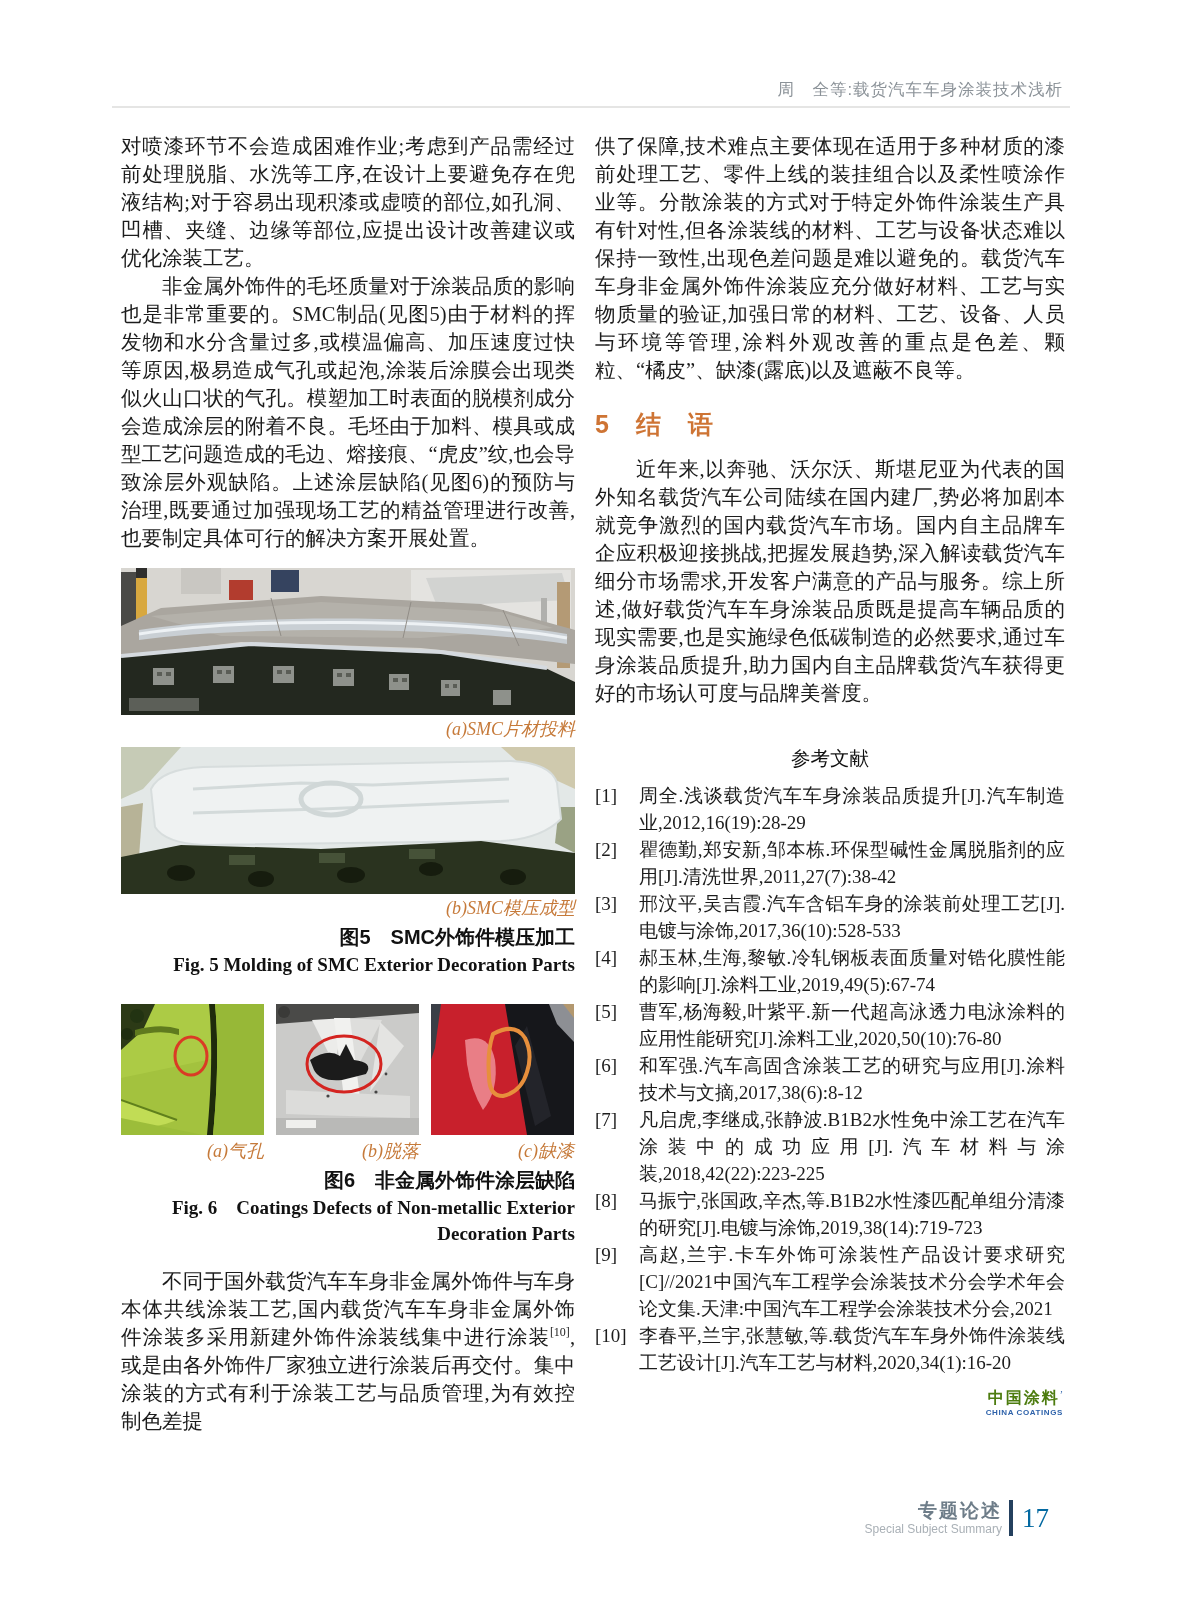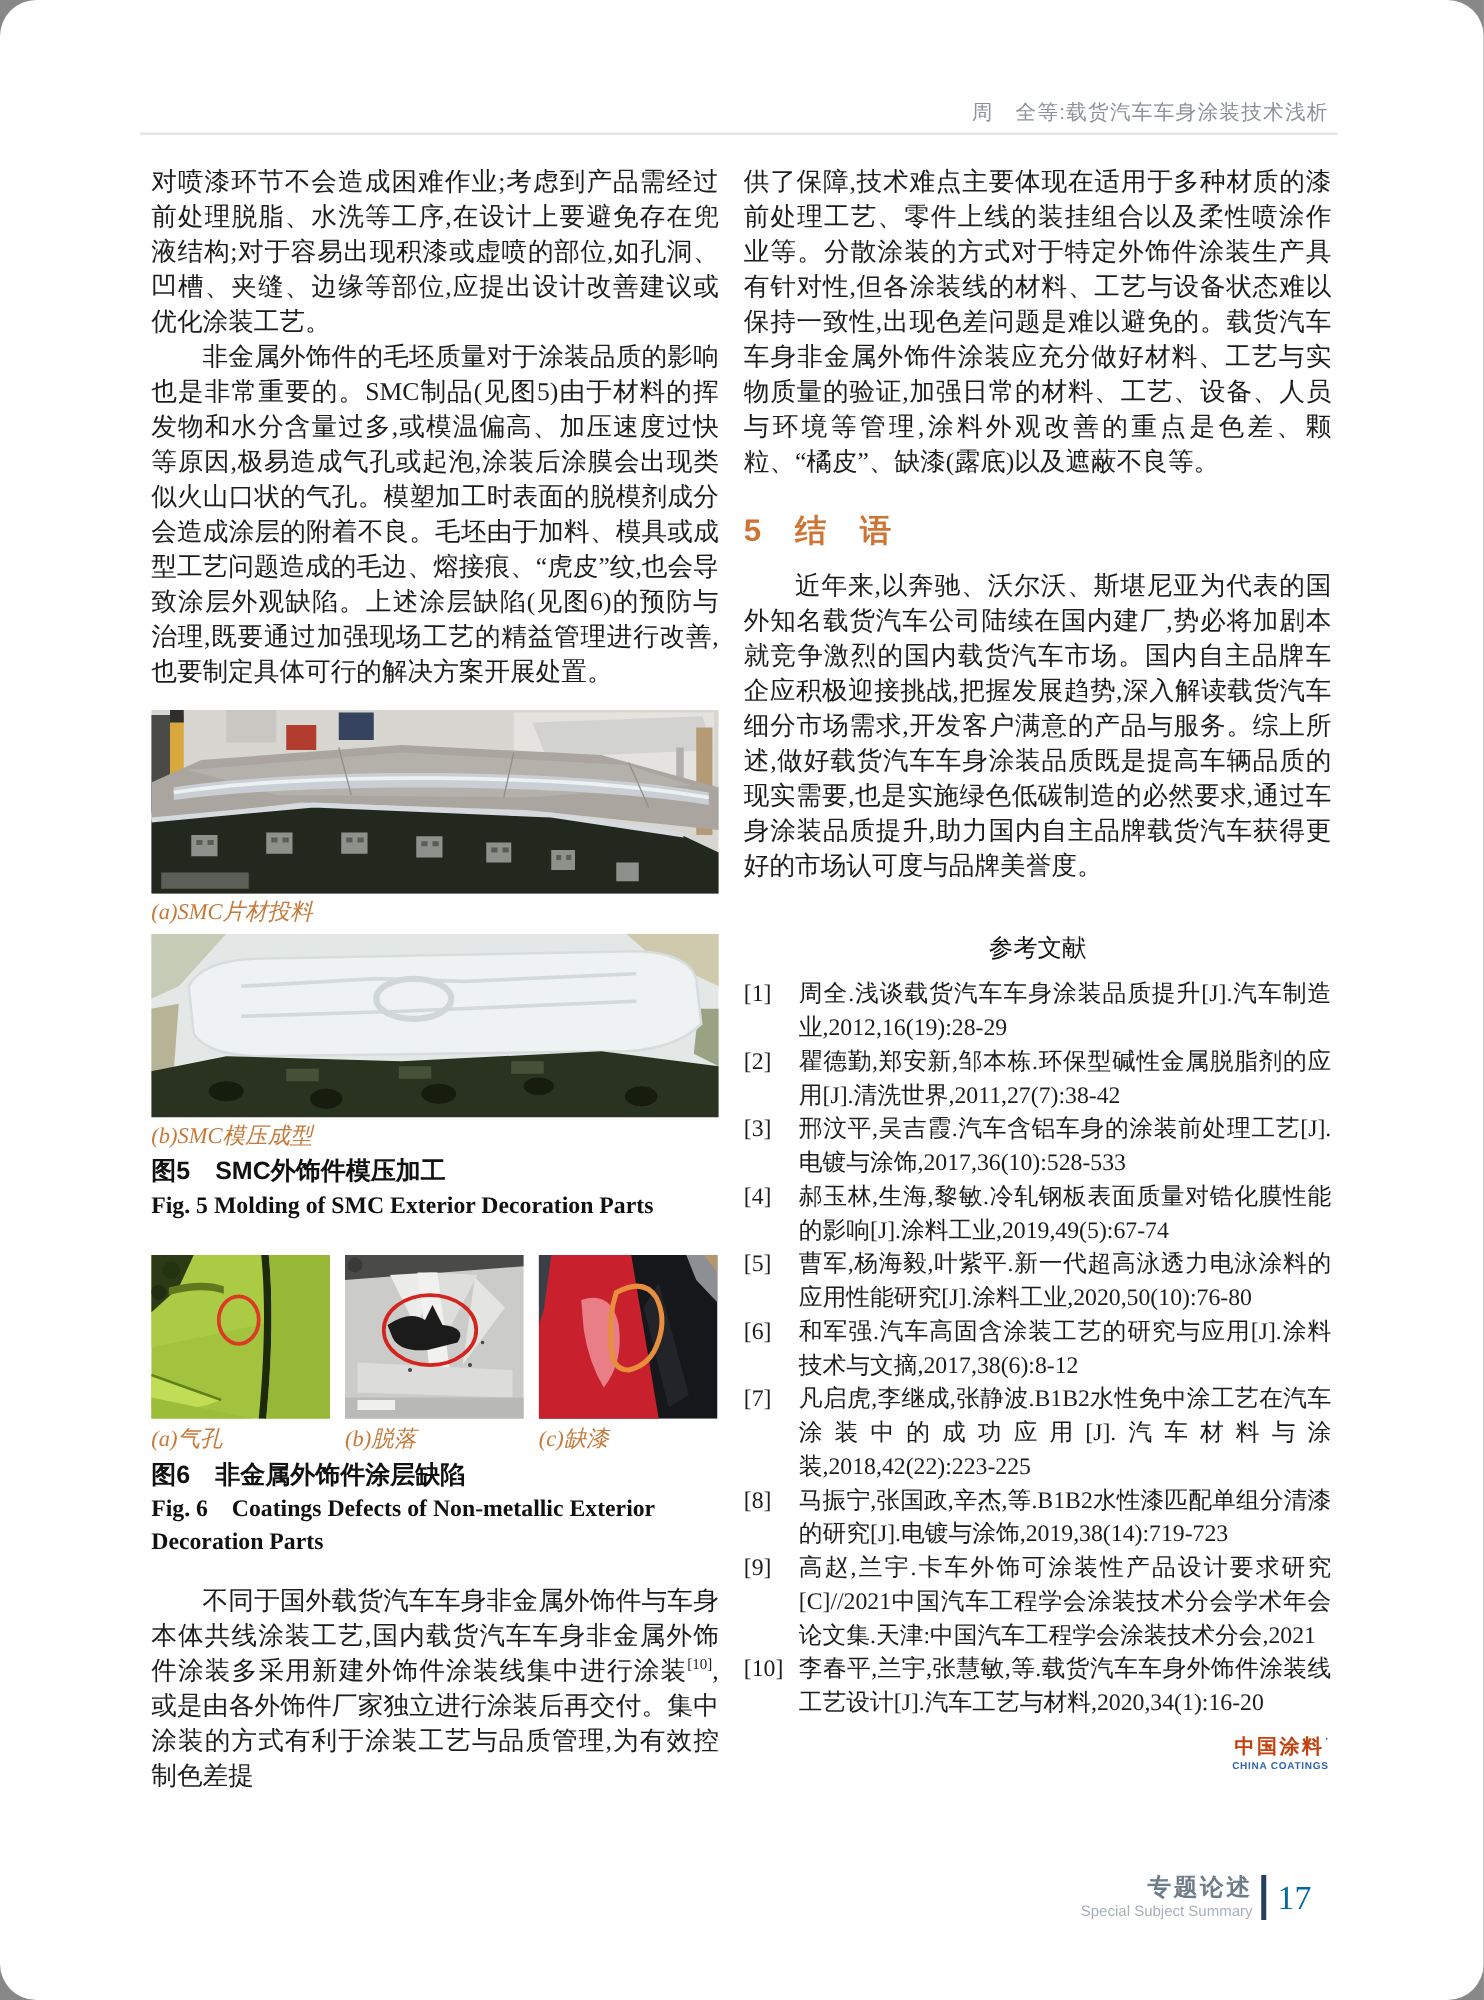--- a/index.html
+++ b/index.html
@@ -1,39 +1,39 @@
 <!DOCTYPE html>
 <html><head>
 <meta charset="utf-8">
 <style>
   html,body { margin:0; padding:0; background:#888; }
   .page {
     position:relative; width:1187px; height:1600px; margin:0 auto;
     background:#ffffff; overflow:hidden;
-    font-family:"Liberation Serif","DejaVu Serif",serif; color:#1c1c1c;border-radius:29px;
+    font-family:"Liberation Serif","DejaVu Serif",serif; color:#1c1c1c;
   }
   
   .running-title {
     position:absolute; top:79px; left:595px; width:468px; text-align:right;
     font-family:"Liberation Sans","DejaVu Sans",sans-serif;
     font-size:16.5px; color:#8b9298; letter-spacing:1px;
   }
   .header-rule { position:absolute; top:106px; left:112px; width:958px; height:2px; background:#e5e5e4; }
 
   
   .col { position:absolute; top:132px; }
   .col-left  { left:121px; width:454px; }
   .col-right { left:595px; width:470px; }
 
   .para { font-size:20.5px; line-height:28px; text-align:justify; margin:0; }
   .indent { text-indent:2em; }
   .ref-sup { font-size:12px; vertical-align:super; line-height:0; }
 
   
-  .figure { text-align:left; }
+  .figure { text-align:right; }
   .fig5 { margin-top:16px; }
   .photo-5 { width:454px; height:147px; }
   .photo-5 svg, .photo-6 svg { display:block; width:100%; height:100%; }
   .photo-b { margin-top:4px; }
   .fig-cap {
     font-size:18px; color:#c67a3a; font-style:italic;
     line-height:28px; height:28px;
   }
   .fig-title-zh {
     font-family:"Liberation Sans","DejaVu Sans",sans-serif; font-weight:bold;
@@ -61,21 +61,21 @@
   }
   .ref-item {
     position:relative; padding-left:44px;
     font-size:19px; line-height:27px; text-align:justify;
   }
   .ref-label { position:absolute; left:0; top:0; }
 
   .logo { text-align:right; margin-top:14px; padding-right:2px; line-height:1; }
   .logo-zh {
     font-family:Liberation Sans, sans-serif; font-weight:bold;
-    font-size:16px; color:#c2410c; letter-spacing:2px;
+    font-size:16px; color:#4d7c0f; letter-spacing:2px;
   }
   .logo-mark { font-size:10px; color:#2f63ab; vertical-align:top; }
   .logo-en {
     font-family:"Liberation Sans","DejaVu Sans",sans-serif; font-weight:bold;
     font-size:8px; color:#2f63ab; letter-spacing:0.6px; margin-top:3px;
   }
 
   
   .footer { position:absolute; top:1500px; right:138px; display:flex; align-items:center; }
   .footer-labels { text-align:right; margin-right:7px; }

